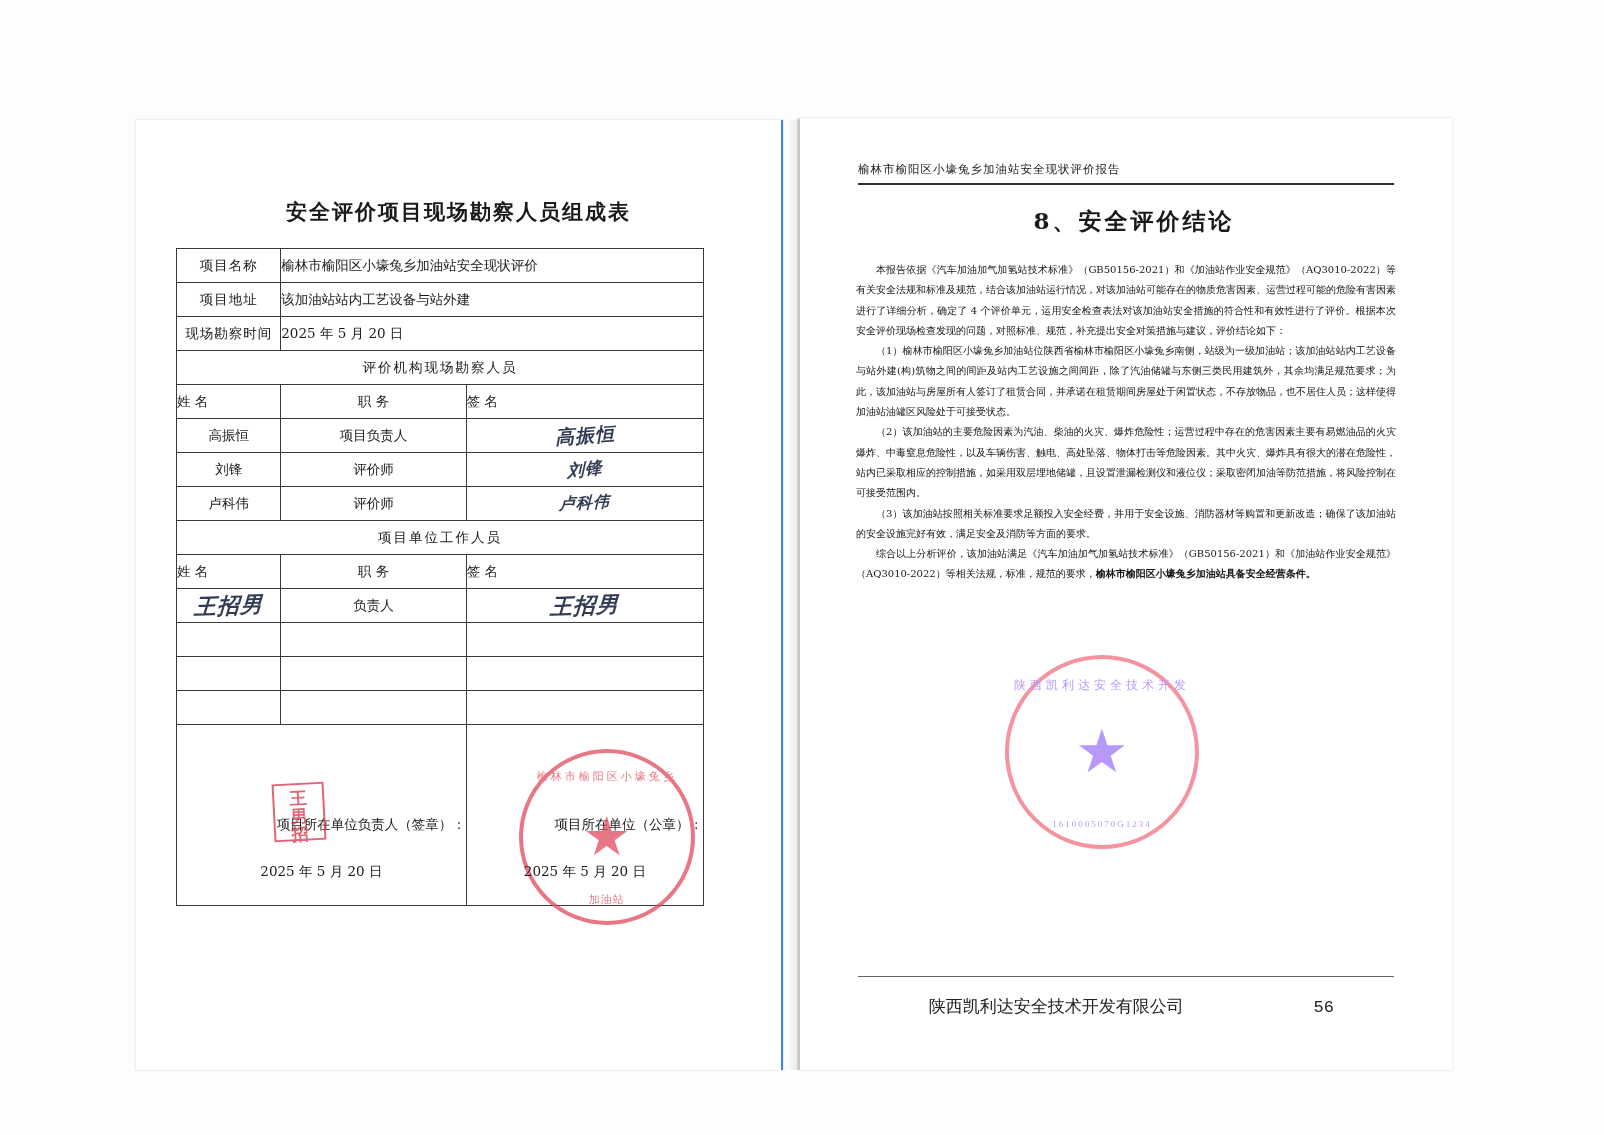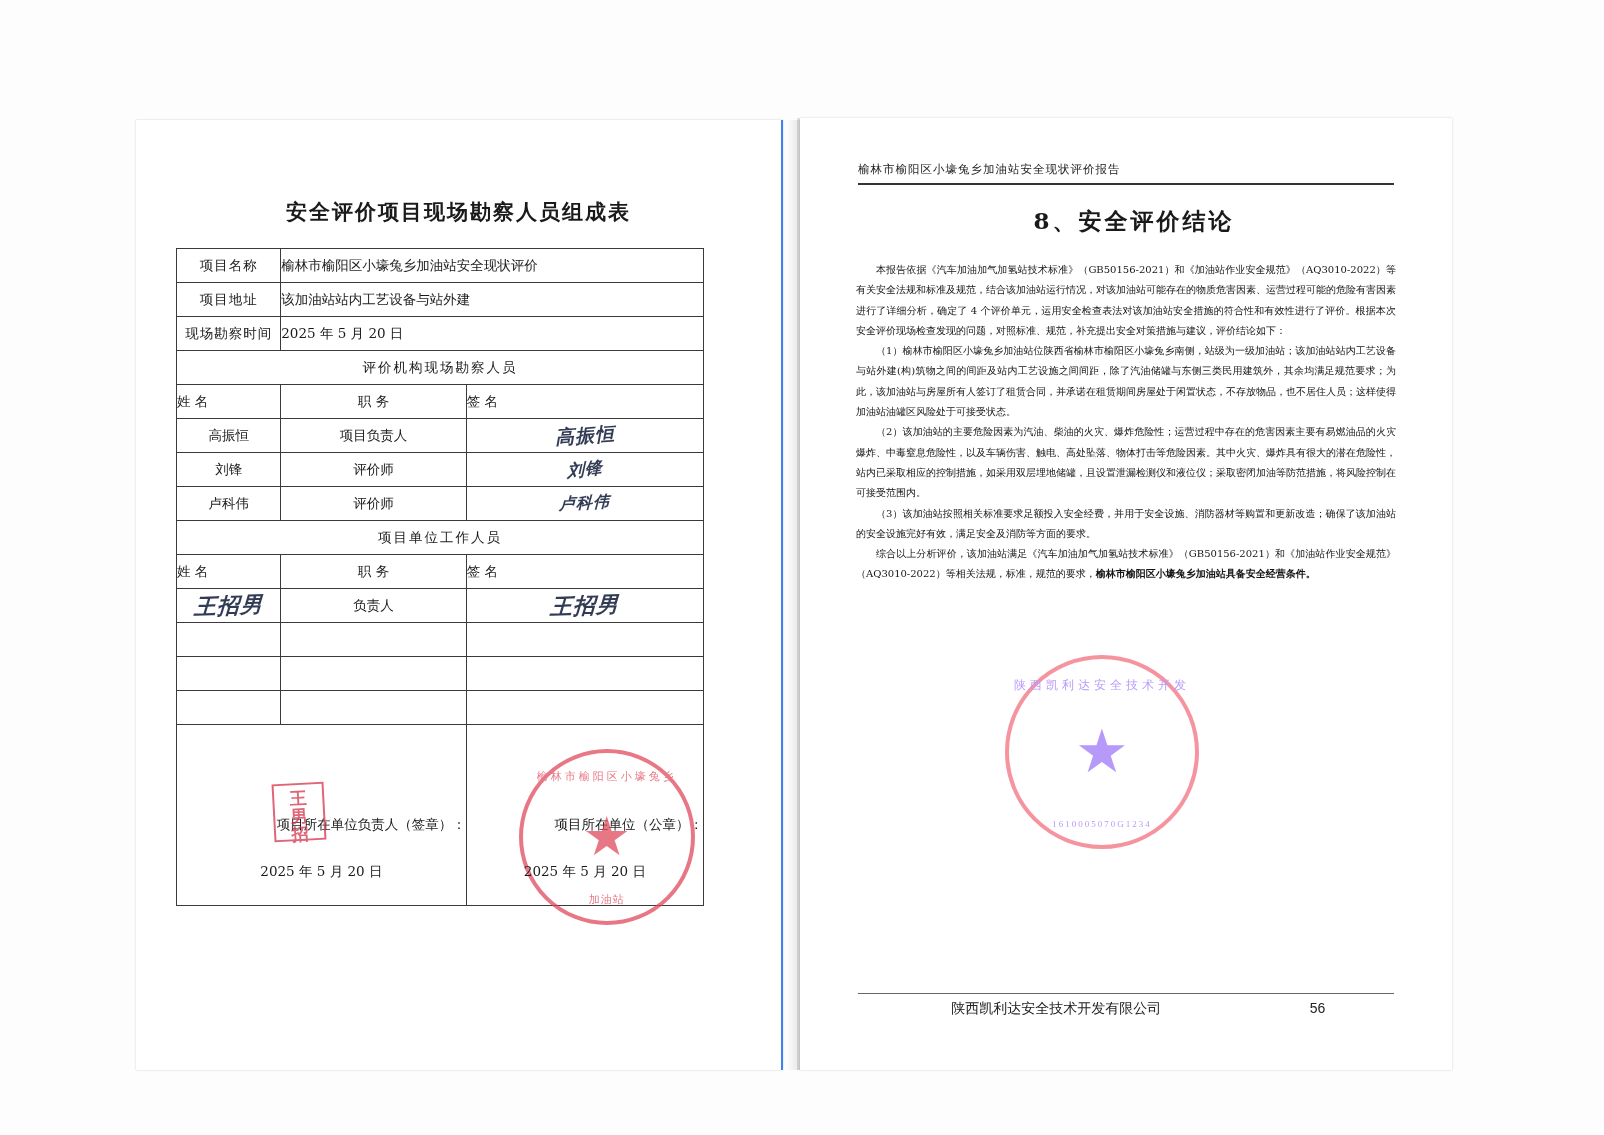--- a/index.html
+++ b/index.html
@@ -258,24 +258,24 @@
   }
   .rpt-body p {
     margin: 0 0 0 0;
     text-indent: 2em;
   }
   .rpt-footer {
     position: absolute;
     left: 58px; right: 58px;
     bottom: 52px;
     border-top: 1px solid #666;
-    padding-top: 6px;
-    font-size: 14px;
+    padding-top: 18px;
+    font-size: 17px;
     color: #222;
-    font-family: Liberation Sans, sans-serif;
+    font-family: Liberation Mono, monospace;
   }
   .rpt-footer .org {
     display: inline-block;
     width: 74%;
     text-align: center;
   }
   .rpt-footer .pg {
     display: inline-block;
     width: 22%;
     text-align: center;

